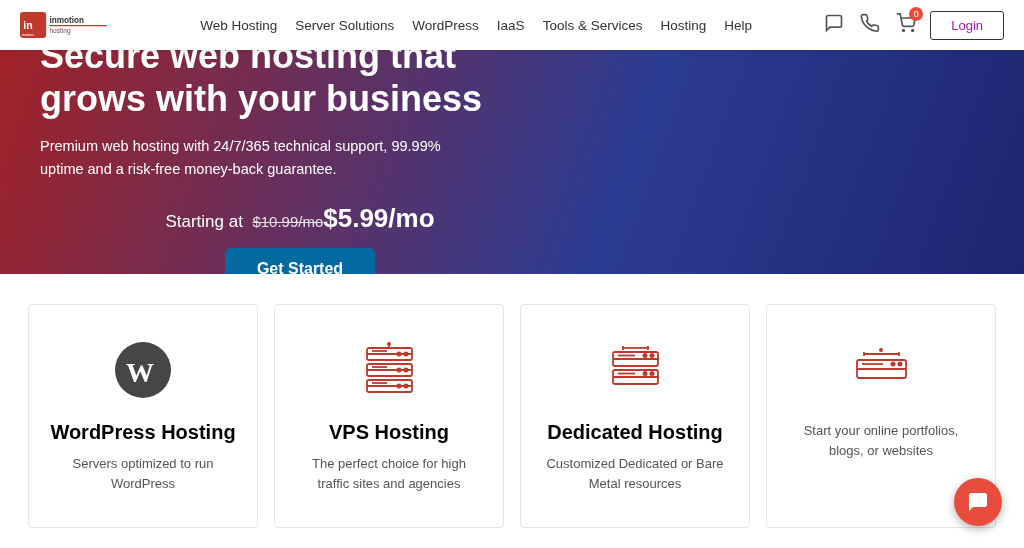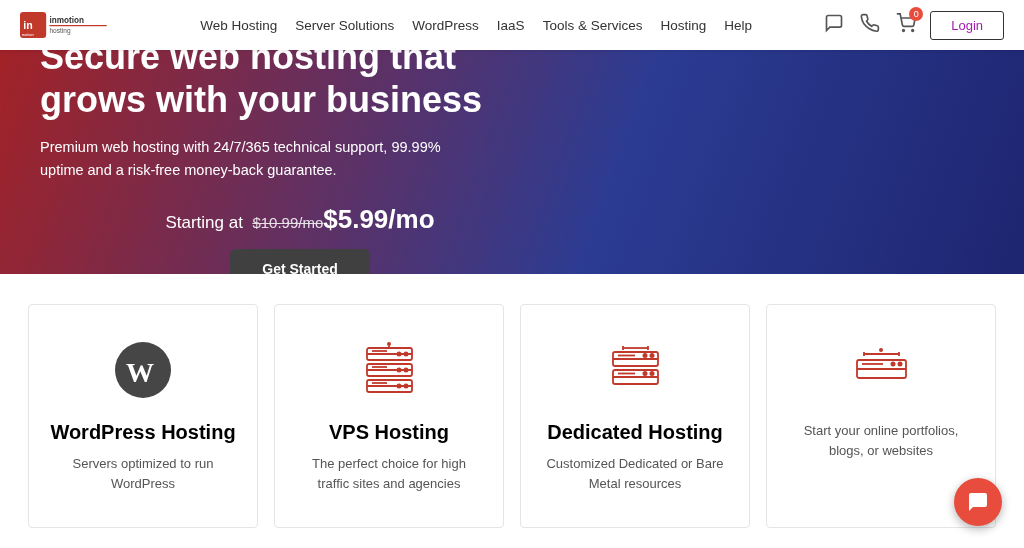--- a/index.html
+++ b/index.html
@@ -138,25 +138,25 @@
     .original-price {
       text-decoration: line-through;
       font-size: 15px;
       opacity: 0.85;
     }
     .sale-price {
       font-size: 26px;
       font-weight: 700;
     }
     .get-started-btn {
-      background: #404040;
+      background: #0369a1;
       color: #fff;
       border: none;
       padding: 12px 32px;
-      font-size: 14px;
+      font-size: 16px;
       font-weight: 600;
       border-radius: 6px;
       cursor: pointer;
       white-space: nowrap;
     }
 
     
     .cards-section {
       background: #fff;
       padding: 30px 20px;

